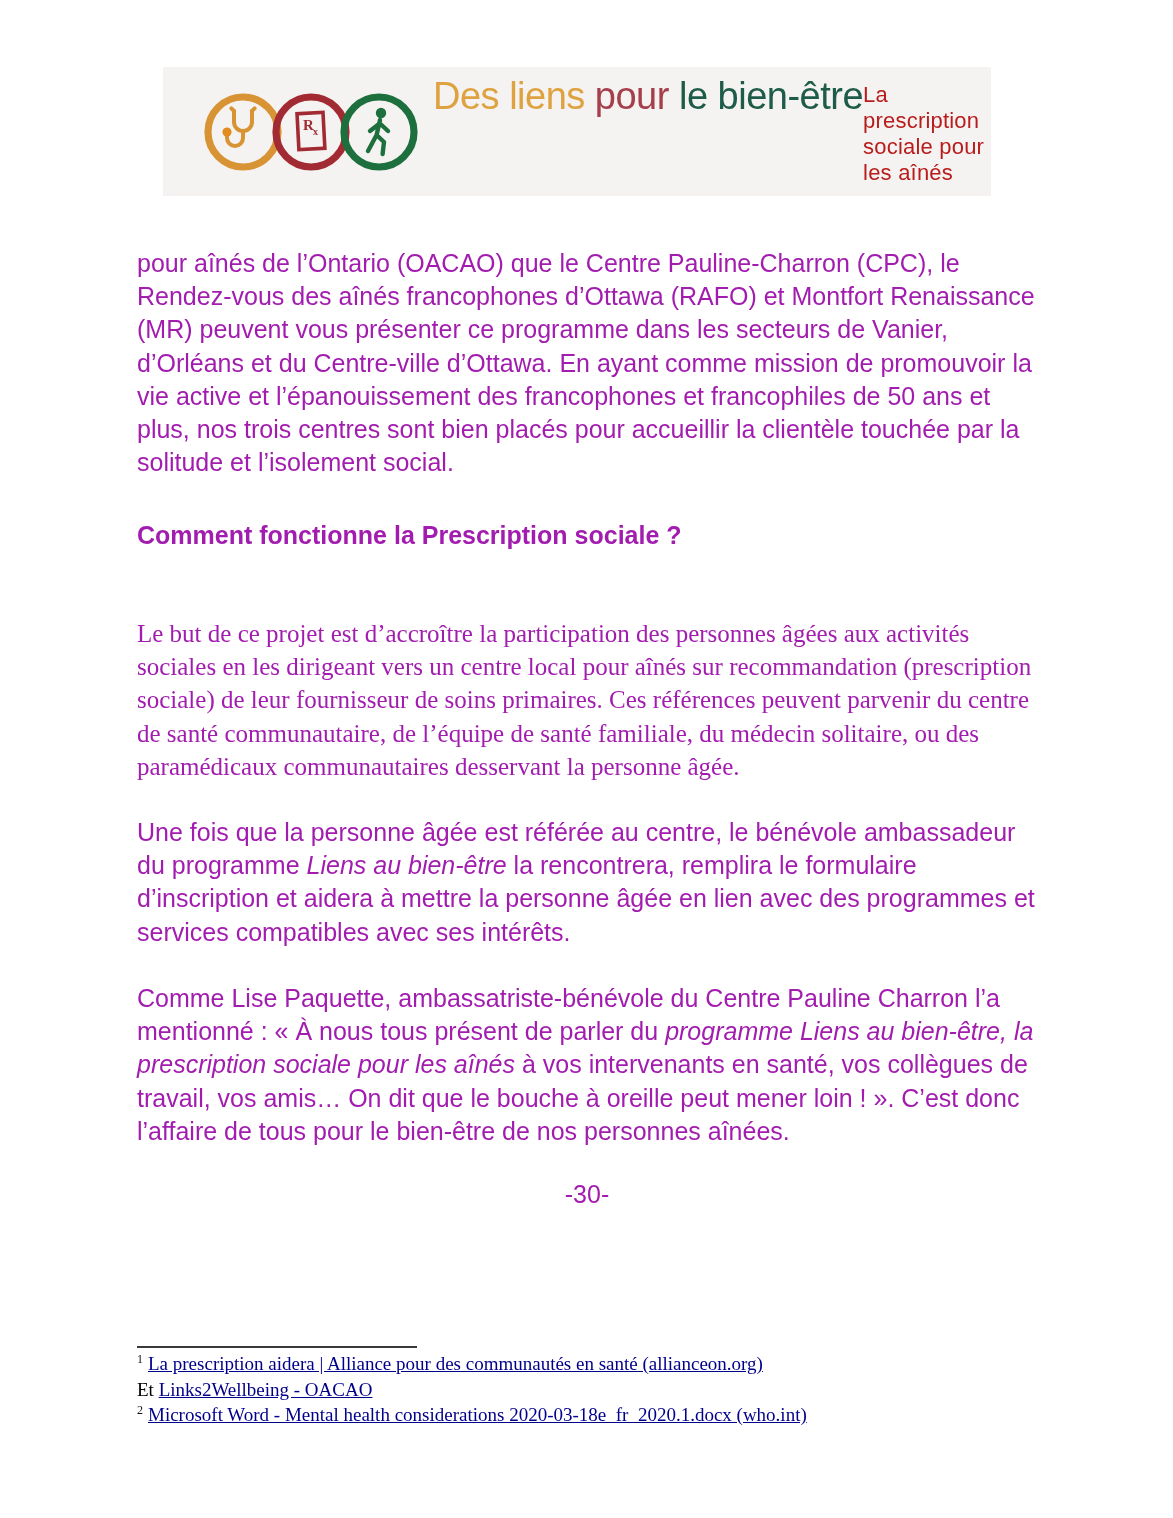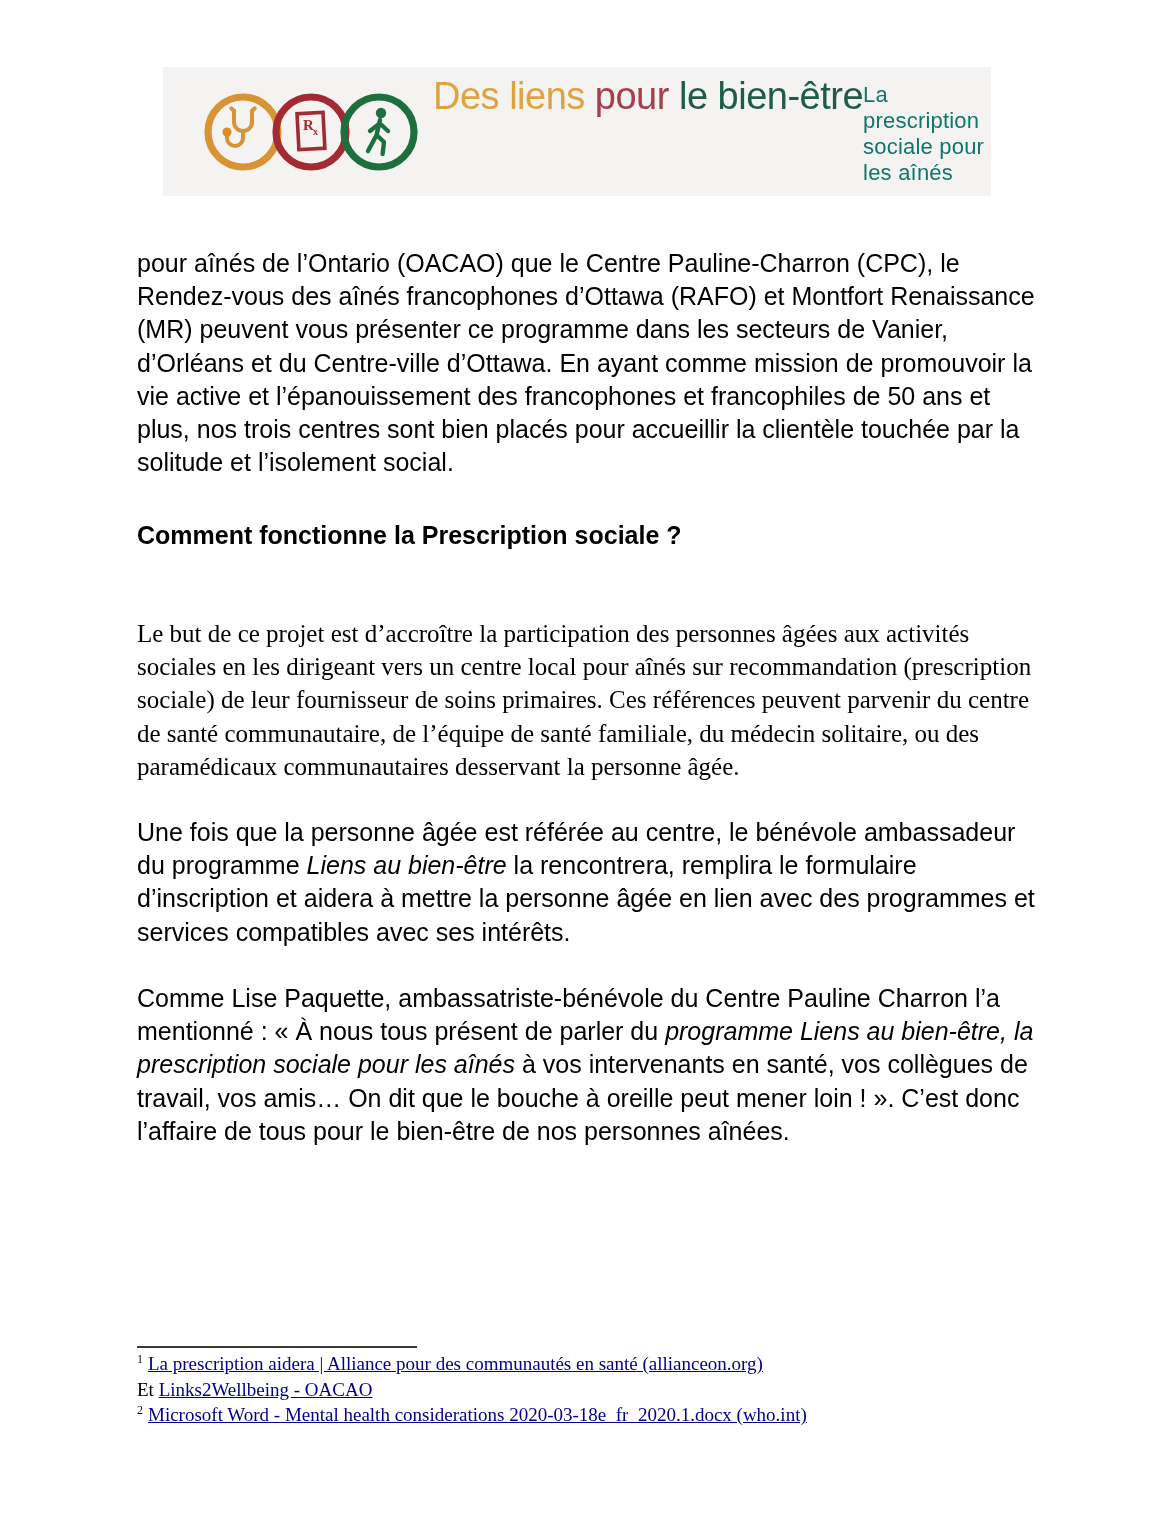--- a/index.html
+++ b/index.html
@@ -18,25 +18,25 @@
     display:flex;align-items:center;
   }
   .logo-circles{display:flex;align-items:center;margin-left:40px;}
   .logo-circles svg{width:80px;height:80px;display:block;}
   .logo-circles svg + svg{margin-left:-12px;}
   .logo-text{margin-left:14px;display:flex;flex-direction:row;justify-content:center;}
   .logo-title{font-size:38px;line-height:1.05;letter-spacing:-0.5px;white-space:nowrap;}
   .lt1{color:#dfa240;}
   .lt2{color:#a63f4c;}
   .lt3{color:#1e5c49;}
-  .logo-subtitle{font-size:22px;color:#0f766e;margin-top:5px;letter-spacing:0.2px;}
+  .logo-subtitle{font-size:22px;color:#b91c1c;margin-top:5px;letter-spacing:0.2px;}
   
   .doc p,.doc h2{
     position:absolute;left:137px;width:900px;margin:0;
-    font-size:25px;line-height:33.2px;color:#000000;font-weight:400;
+    font-size:25px;line-height:33.2px;color:#a21caf;font-weight:400;
   }
   .p1{top:247px;}
   .heading{top:519px;font-weight:700 !important;font-size:25px;}
   .p2{top:617px;font-family:Liberation Serif, serif;}
   .p3{top:816px;}
   .p4{top:982px;}
   .sep30{top:1178px;text-align:center;}
   .info{top:1243px;}
   em{font-style:italic;}
   
@@ -91,20 +91,21 @@
   <p class="p1">pour aînés de l’Ontario (OACAO) que le Centre Pauline-Charron (CPC), le Rendez-vous des aînés francophones d’Ottawa (RAFO) et Montfort Renaissance (MR) peuvent vous présenter ce programme dans les secteurs de Vanier, d’Orléans et du Centre-ville d’Ottawa. En ayant comme mission de promouvoir la vie active et l’épanouissement des francophones et francophiles de 50 ans et plus, nos trois centres sont bien placés pour accueillir la clientèle touchée par la solitude et l’isolement social.</p>
 
   <h2 class="heading">Comment fonctionne la Prescription sociale ?</h2>
 
   <p class="p2">Le but de ce projet est d’accroître la participation des personnes âgées aux activités sociales en les dirigeant vers un centre local pour aînés sur recommandation (prescription sociale) de leur fournisseur de soins primaires. Ces références peuvent parvenir du centre de santé communautaire, de l’équipe de santé familiale, du médecin solitaire, ou des paramédicaux communautaires desservant la personne âgée.</p>
 
   <p class="p3"><span>Une fois que la personne âgée est référée au centre, le bénévole ambassadeur du programme </span><em>Liens au bien-être</em><span> la rencontrera, remplira le formulaire d’inscription et aidera à mettre la personne âgée en lien avec des programmes et services compatibles avec ses intérêts.</span></p>
 
   <p class="p4"><span>Comme Lise Paquette, ambassatriste-bénévole du Centre Pauline Charron l’a mentionné : « À nous tous présent de parler du </span><em>programme Liens au bien-être, la prescription sociale pour les aînés</em><span> à vos intervenants en santé, vos collègues de travail, vos amis… On dit que le bouche à oreille peut mener loin ! ».  C’est donc l’affaire de tous pour le bien-être de nos personnes aînées.</span></p>
 
+  <p class="sep30">-30-</p>
 
 
   <div class="fn-rule"></div>
   <footer class="footnotes">
     <div><sup>1</sup><a href="#">La prescription aidera | Alliance pour des communautés en santé (allianceon.org)</a></div>
     <div><span class="fn-prefix">Et </span><a href="#">Links2Wellbeing - OACAO</a></div>
     <div><sup>2</sup><a href="#">Microsoft Word - Mental health considerations 2020-03-18e_fr_2020.1.docx (who.int)</a></div>
   </footer>
 
 </div>

